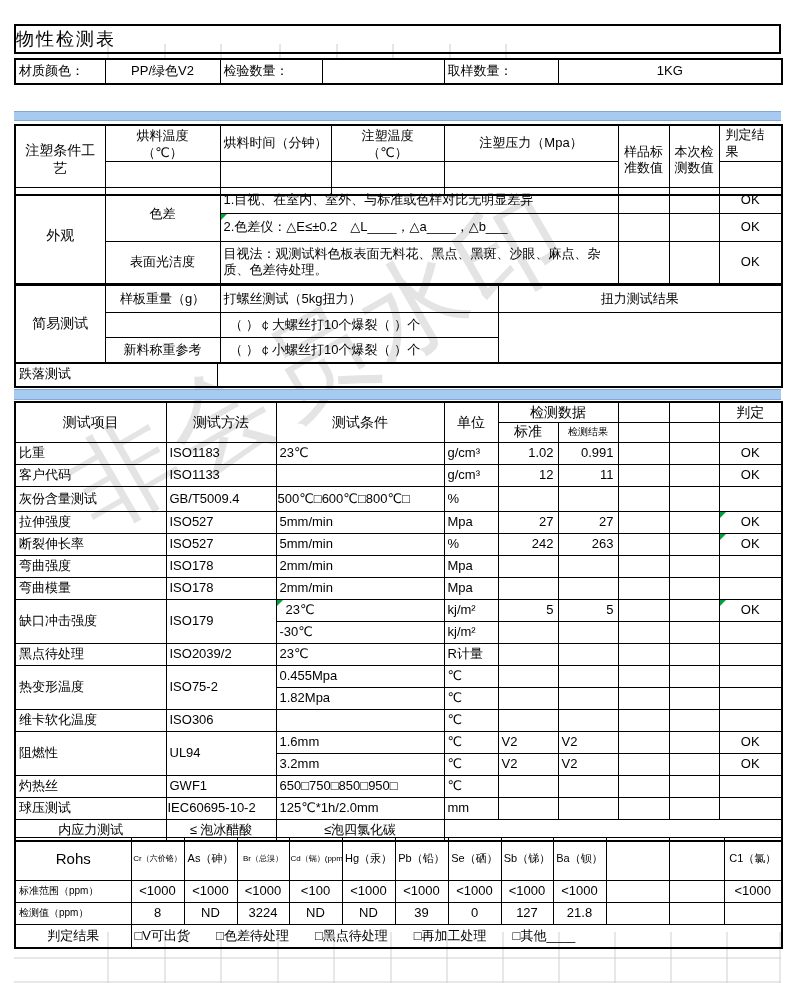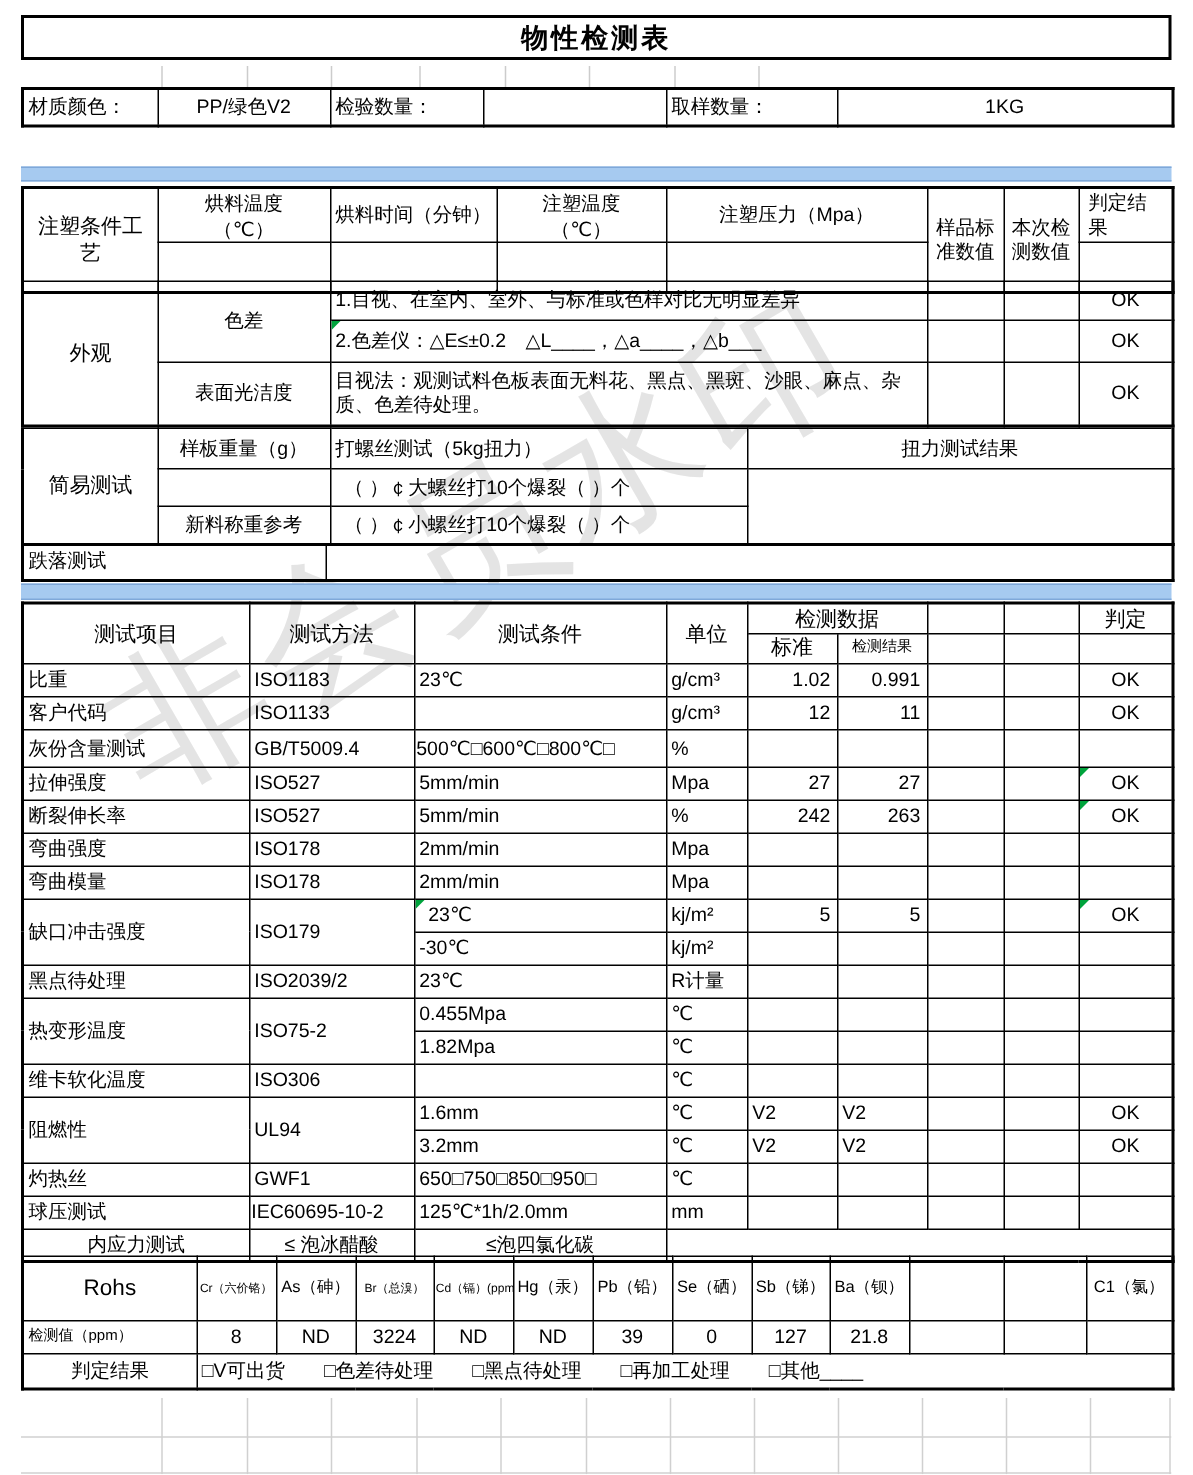--- a/index.html
+++ b/index.html
@@ -8,22 +8,22 @@
 
   .watermark {
     position: absolute; left: 80px; top: 430px; z-index: 1;
     font-size: 105px; letter-spacing: 6px; white-space: nowrap;
     color: #cfcfcf; opacity: .55;
     transform: rotate(-30deg); transform-origin: left center;
     pointer-events: none;
   }
 
   .title-box {
-    position: absolute; left: 14px; top: 10px; width: 767px; height: 30px; z-index: 2;
-    border: 2px solid #000; text-align: center; font-size: 18px; font-weight: bold;
+    position: absolute; left: 14px; top: 24px; width: 767px; height: 30px; z-index: 2;
+    border: 2px solid #000; text-align: left; font-size: 18px; font-weight: normal;
     line-height: 27px; letter-spacing: 2px;
   }
 
   .grid-strip { position: absolute; left: 14px; z-index: 0; }
 
   table.tbl {
     position: absolute; left: 14px; z-index: 2;
     border-collapse: collapse; table-layout: fixed; width: 767px;
     background: transparent;
   }
@@ -463,20 +463,35 @@
       <td class="s11">Hg（汞）</td>
       <td class="s11">Pb（铅）</td>
       <td class="s11">Se（硒）</td>
       <td class="s11">Sb（锑）</td>
       <td class="s11">Ba（钡）</td>
       <td></td>
       <td></td>
       <td class="s11">C1（氯）</td>
     </tr>
     <tr style="height:22px">
+      <td class="lbl small">标准范围（ppm）</td>
+      <td class="center">&lt;1000</td>
+      <td class="center">&lt;1000</td>
+      <td class="center">&lt;1000</td>
+      <td class="center">&lt;100</td>
+      <td class="center">&lt;1000</td>
+      <td class="center">&lt;1000</td>
+      <td class="center">&lt;1000</td>
+      <td class="center">&lt;1000</td>
+      <td class="center">&lt;1000</td>
+      <td></td>
+      <td></td>
+      <td class="center">&lt;1000</td>
+    </tr>
+    <tr style="height:22px">
       <td class="lbl small">检测值（ppm）</td>
       <td class="center">8</td>
       <td class="center">ND</td>
       <td class="center">3224</td>
       <td class="center">ND</td>
       <td class="center">ND</td>
       <td class="center">39</td>
       <td class="center">0</td>
       <td class="center">127</td>
       <td class="center">21.8</td>

